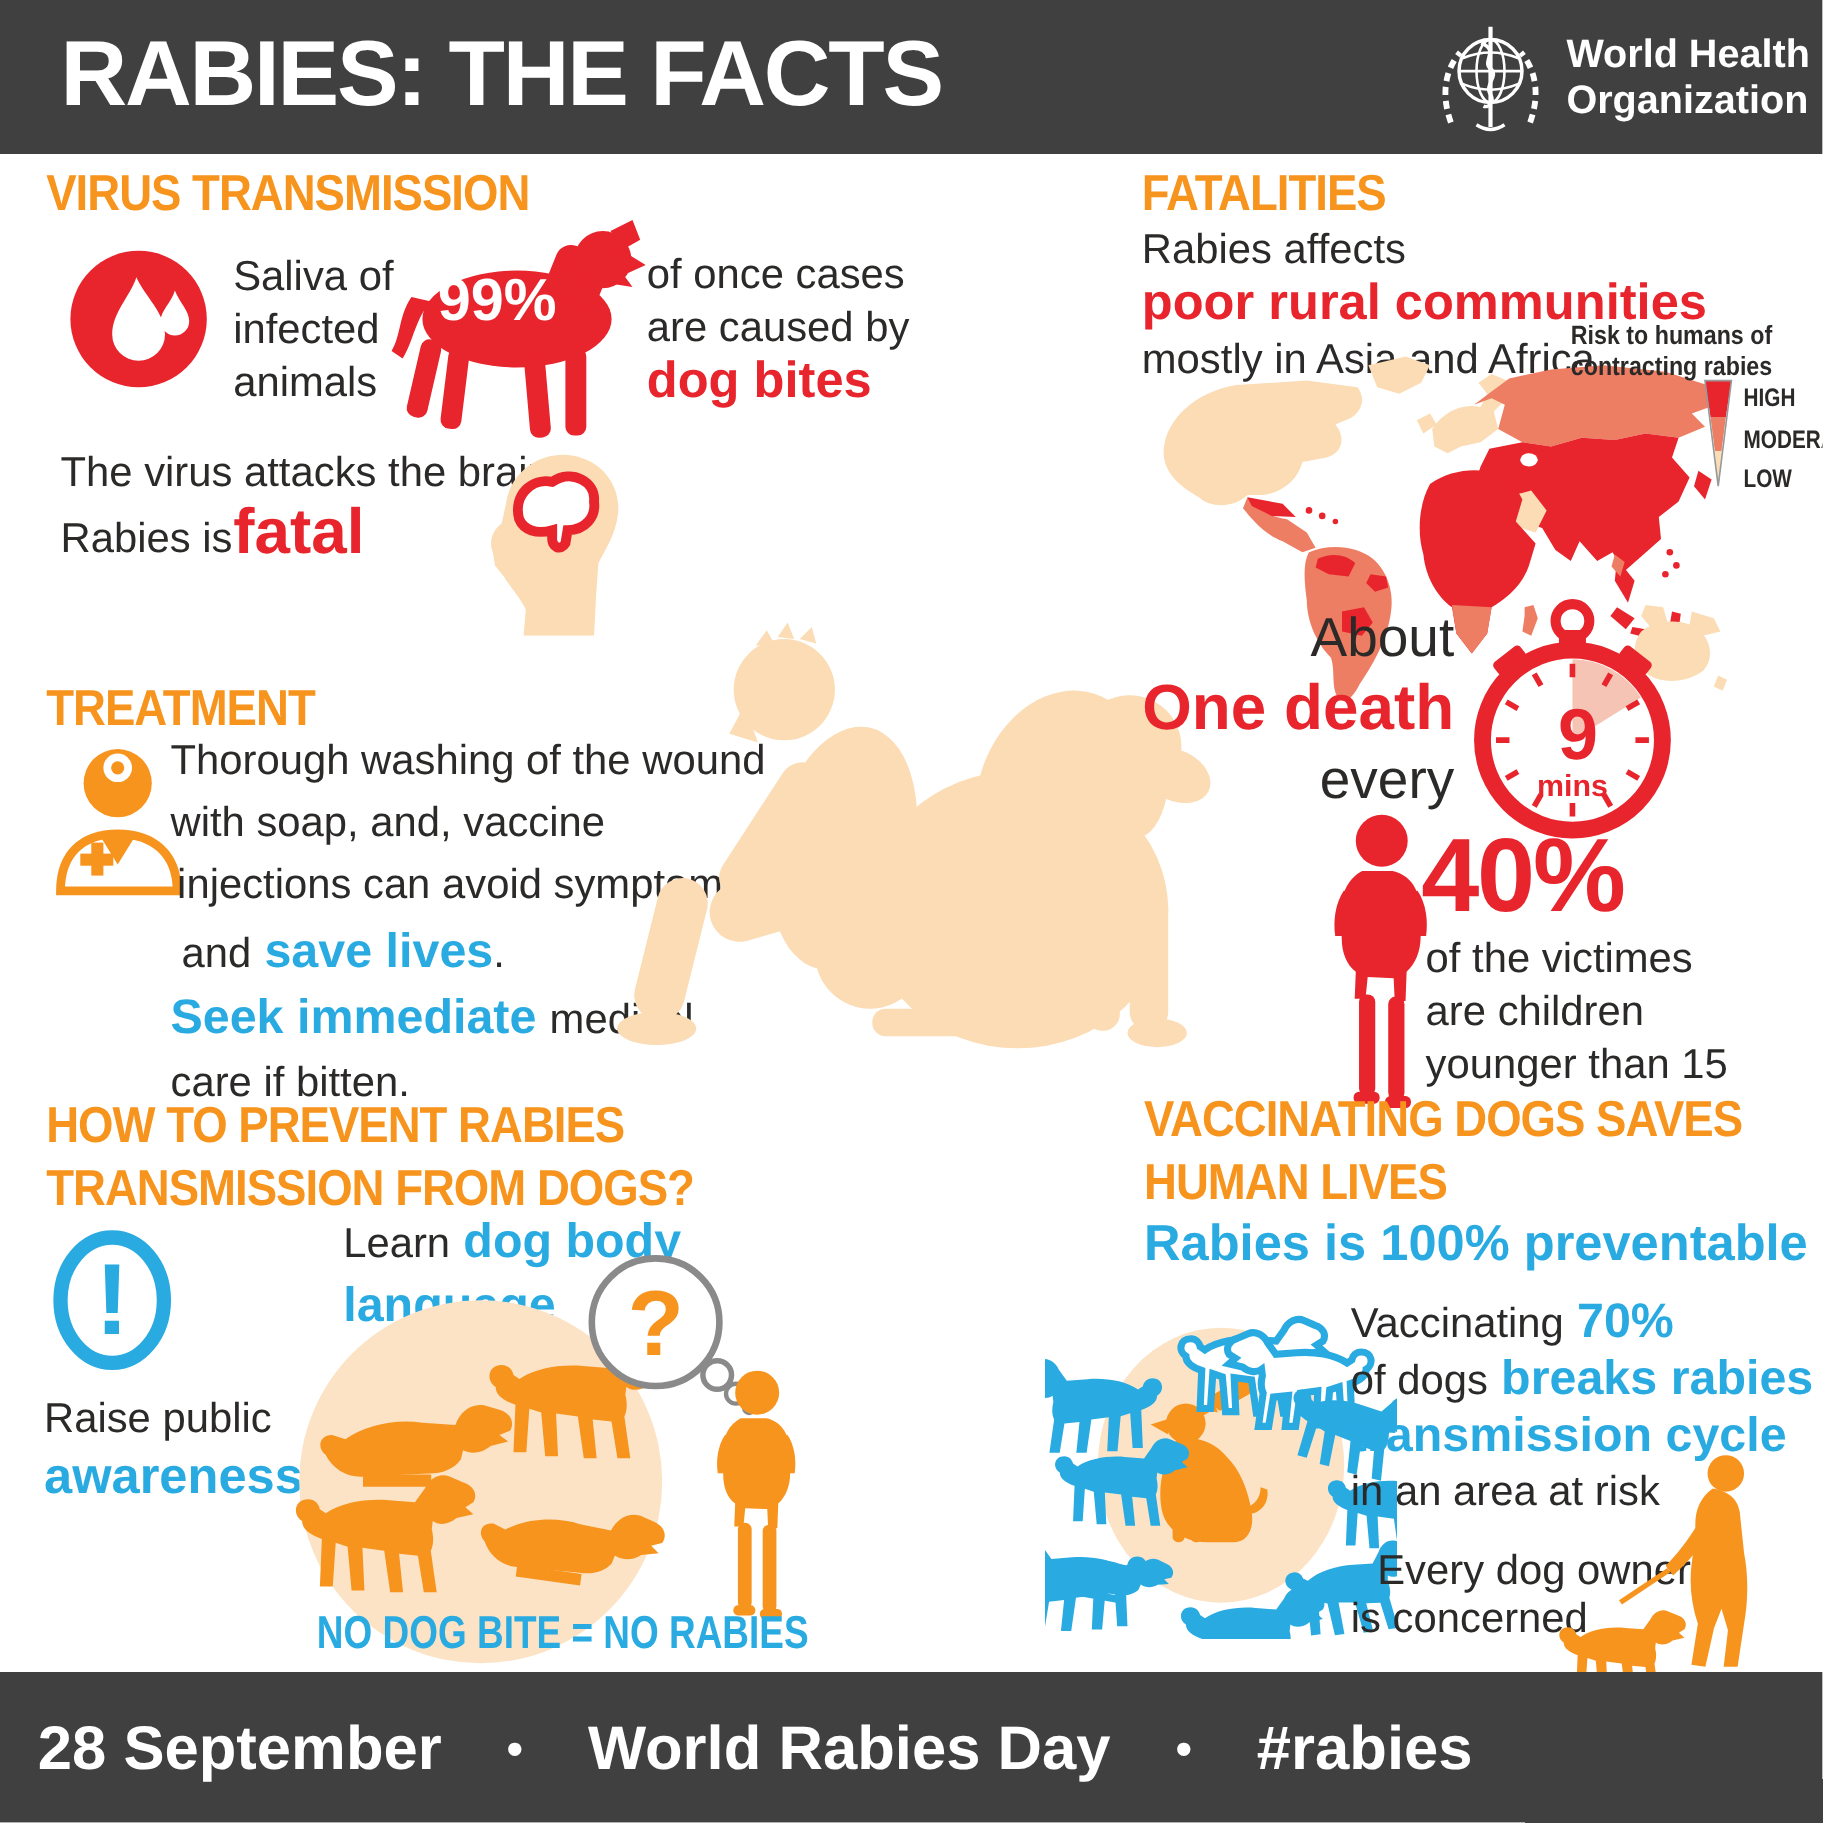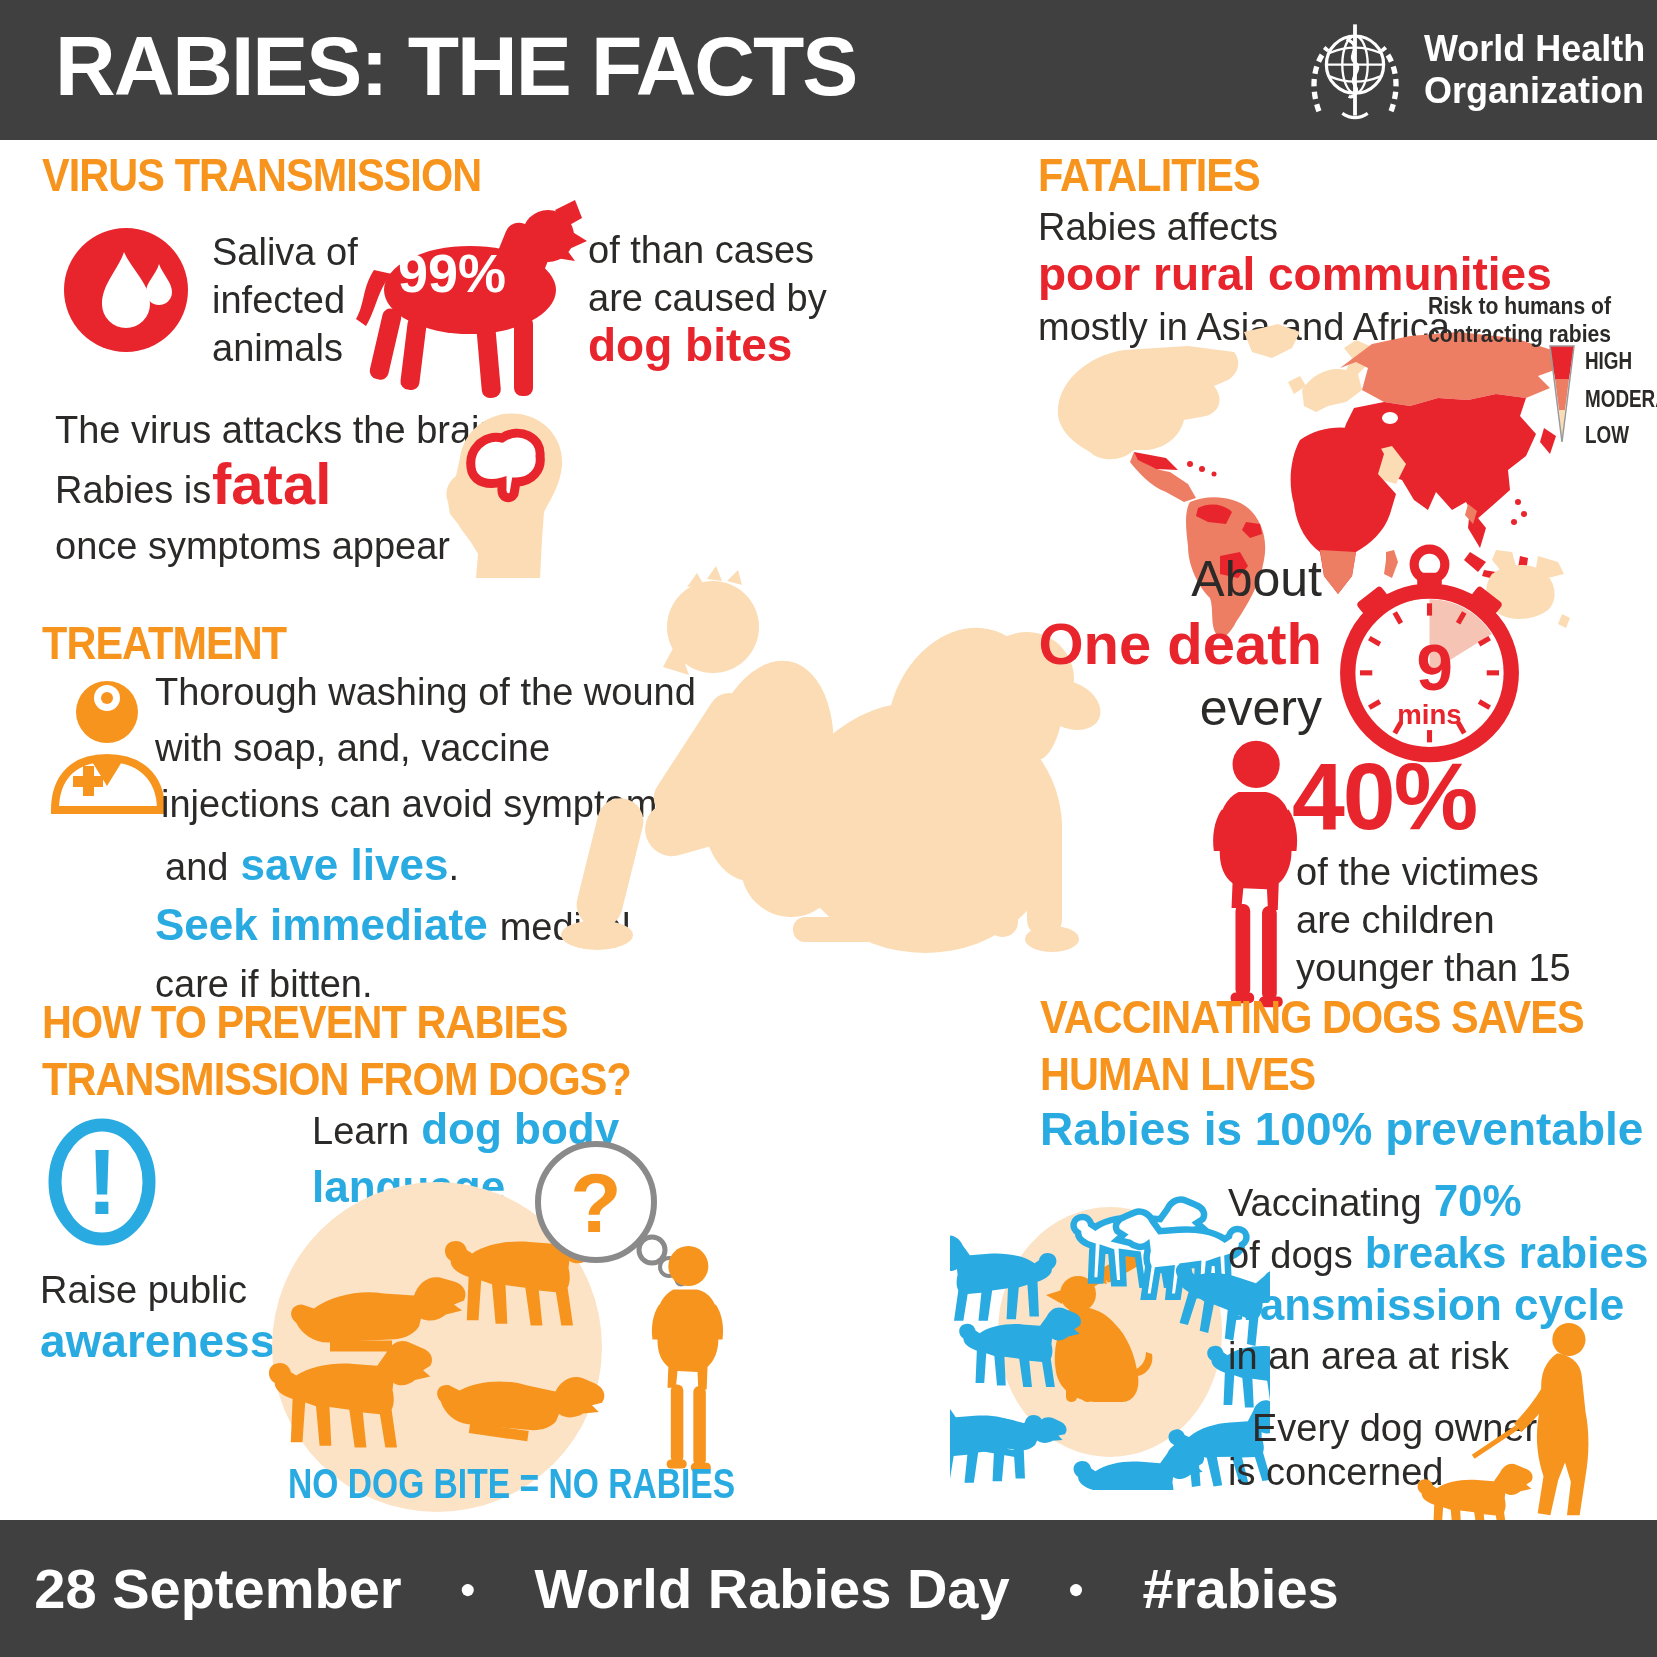--- a/index.html
+++ b/index.html
@@ -111,29 +111,28 @@
       <rect x="162" y="118" width="19" height="80" rx="8"></rect>
       <rect x="127" y="122" width="19" height="78" rx="8" transform="rotate(-5 136 160)"></rect>
       <rect x="52" y="118" width="19" height="74" rx="8" transform="rotate(7 61 155)"></rect>
       <rect x="24" y="110" width="19" height="72" rx="8" transform="rotate(13 33 146)"></rect>
       <path d="M40,76 C26,90 24,112 14,128 L4,121 C13,106 10,90 22,72 Z"></path>
     </g>
   </svg>
   <div class="abs pct99" style="left:398px;top:242px;">99%</div>
 
   <div class="abs t" style="left:588px;top:226px;">
-    <div>of than cases</div>
+    <div>of once cases</div>
     <div>are caused by</div>
   </div>
   <div class="abs red-b hl46" style="left:588px;top:318px;">dog bites</div>
 
   <div class="abs t" style="left:55px;top:406px;">The virus attacks the brain</div>
   <div class="abs t" style="left:55px;top:466px;">Rabies is</div>
   <div class="abs red-b hl58" style="left:212px;top:450px;">fatal</div>
-  <div class="abs t" style="left:55px;top:522px;">once symptoms appear</div>
 
   <svg class="abs" style="left:420px;top:398px;" width="150" height="180" viewBox="0 0 150 180">
     <path d="M28,104 C24,94 28,84 36,78 L40,60 C44,30 72,12 100,16 C126,20 144,42 142,68 C140,88 130,102 124,114 L122,142 L120,180 L56,180 L58,156 C52,144 44,136 38,126 L30,116 Z" fill="#FBDCB4"></path>
     <path d="M52,74 C46,52 64,36 82,40 C100,28 122,40 120,58 C122,72 112,84 96,84 L94,96 C90,103 81,100 82,90 L82,84 C68,88 56,84 52,74 Z" fill="#ffffff" stroke="#E8242C" stroke-width="9"></path>
   </svg>
 
   <div class="abs sec-h" style="left:42px;top:616px;">TREATMENT</div>
 
   <svg class="abs" style="left:45px;top:672px;" width="130" height="142" viewBox="0 0 130 142">
     <circle cx="62" cy="40" r="31" fill="#F7941E"></circle>

